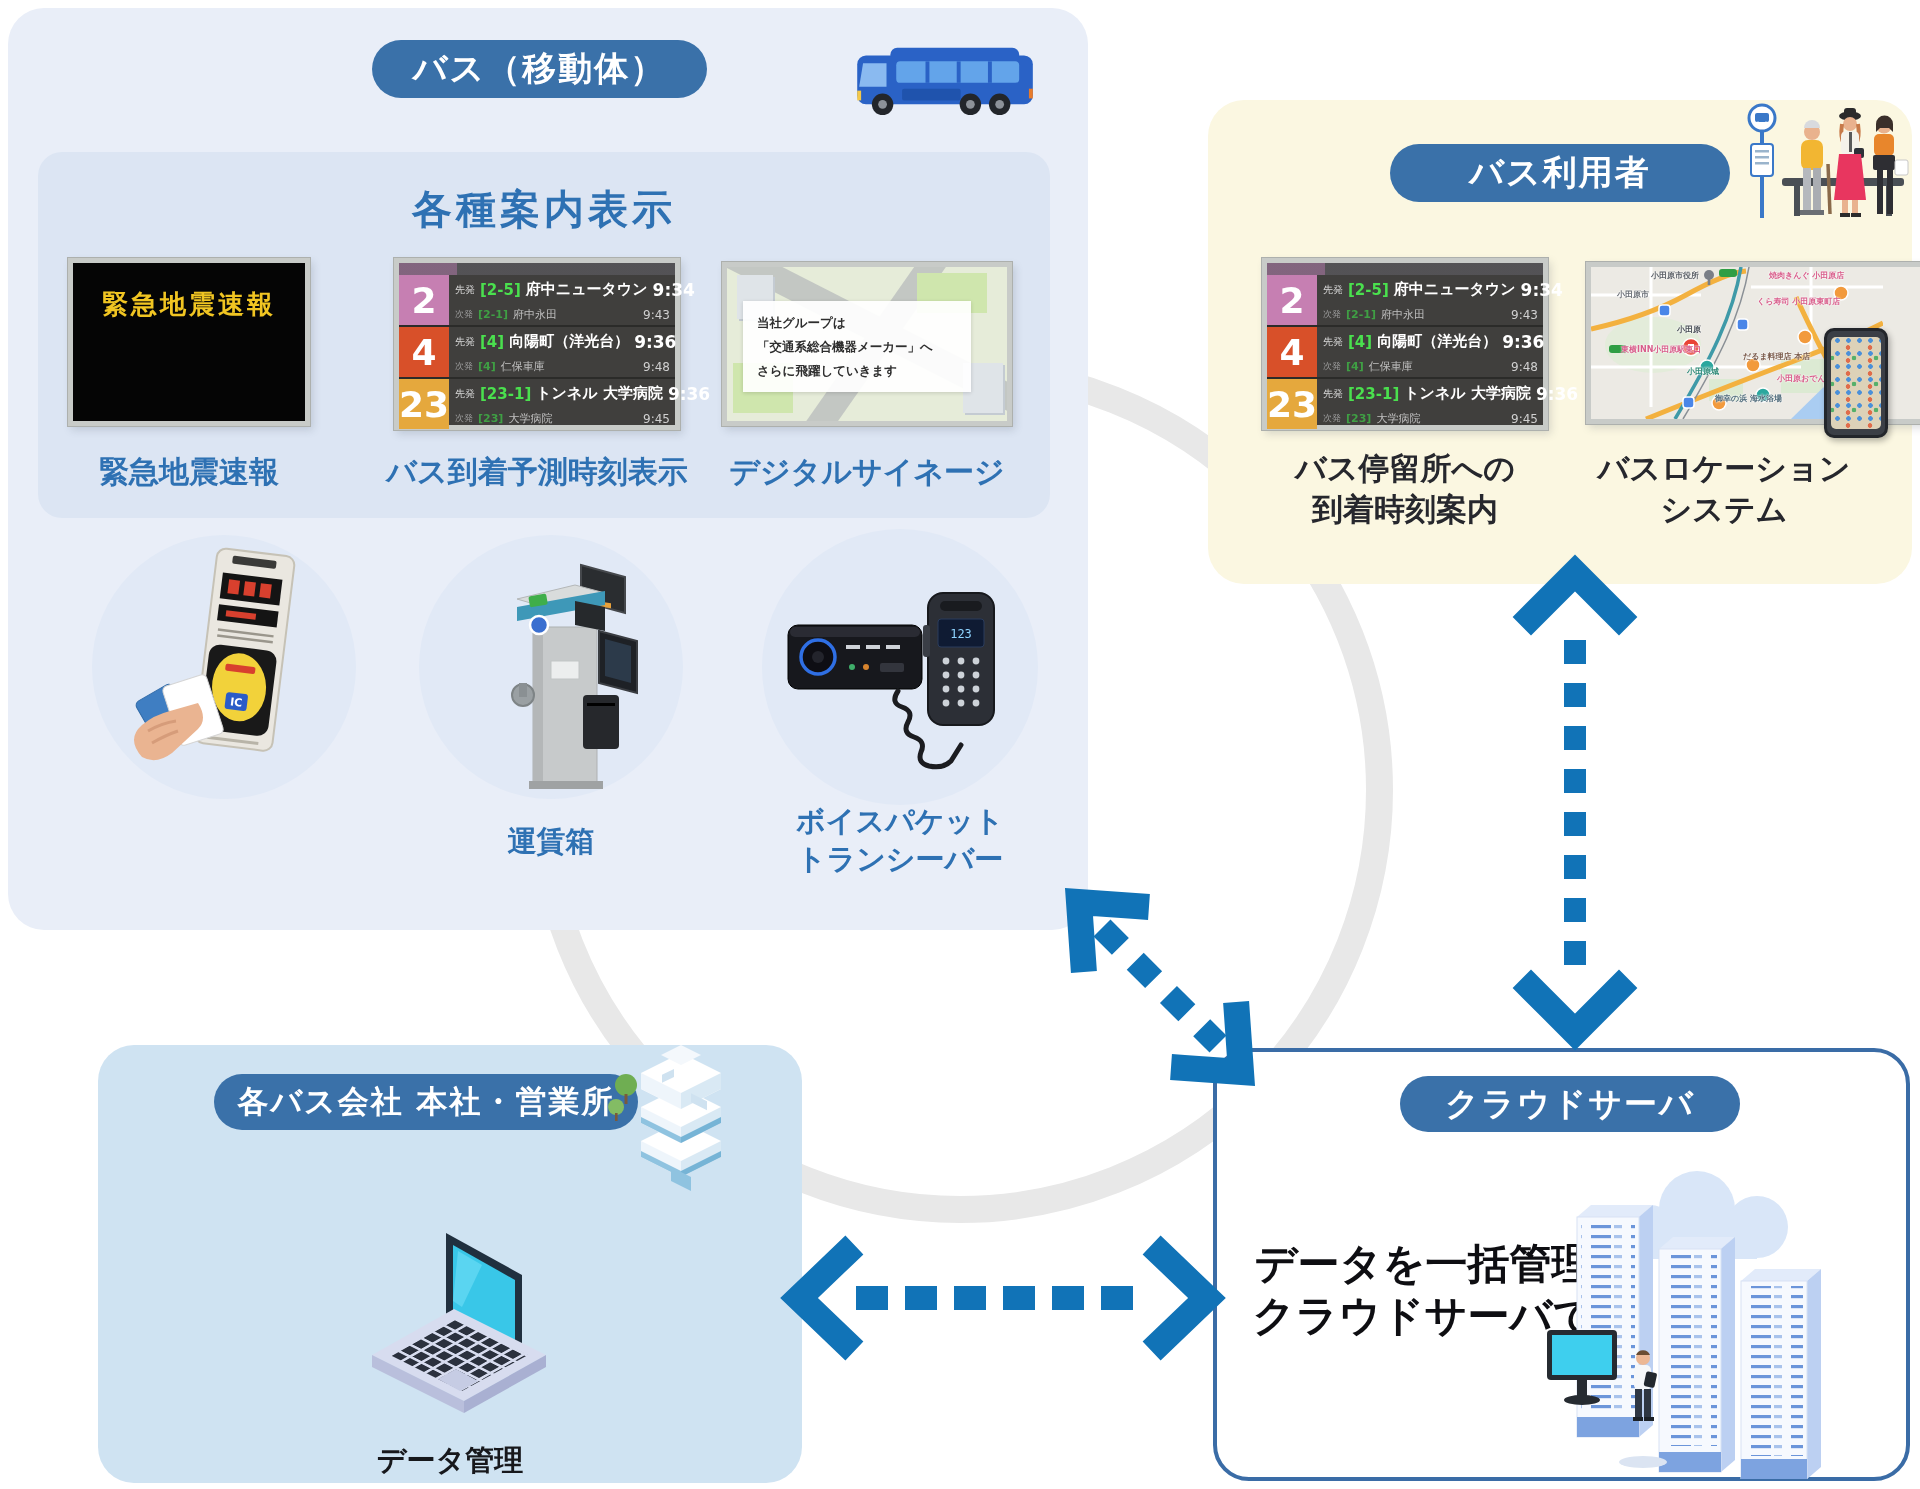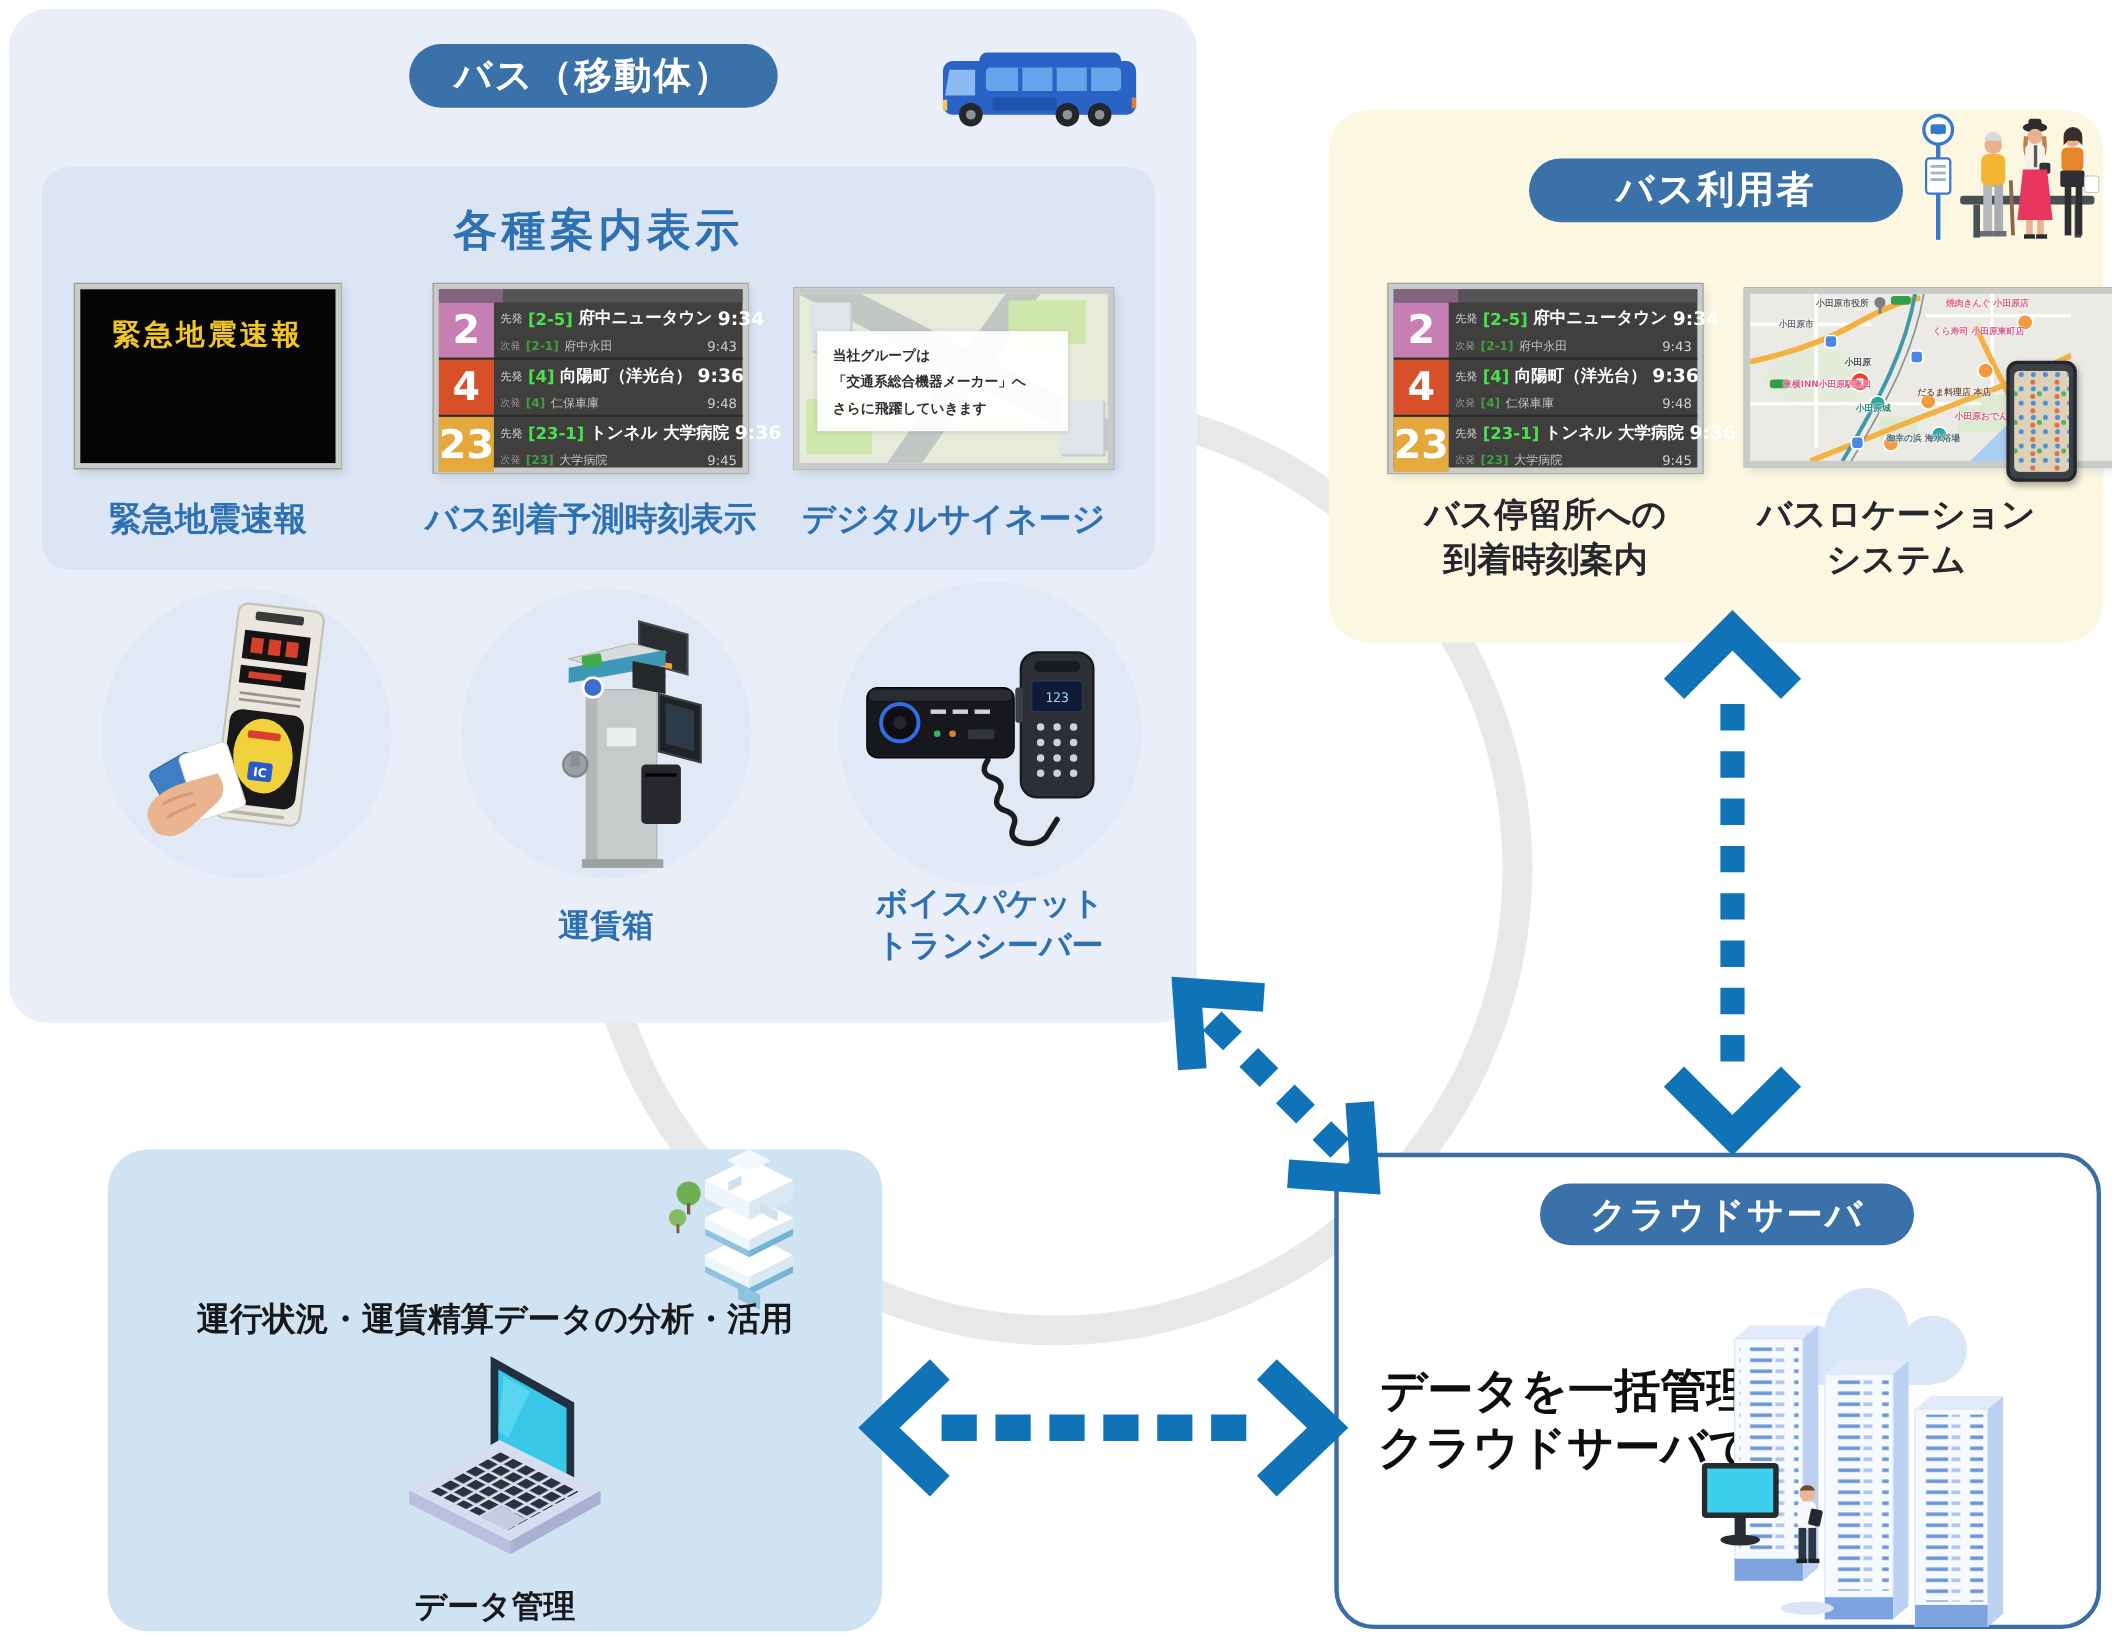--- a/index.html
+++ b/index.html
@@ -443,20 +443,23 @@
       <div>バス停留所への</div>
       <div>到着時刻案内</div>
     </div>
     <div class="dark-cap two-line" style="left:516px;top:348px;">
       <div>バスロケーション</div>
       <div>システム</div>
     </div>
   </div>
 
   <div class="panel p-office">
+    <div class="pill" style="left:116px;top:29px;width:424px;height:56px;font-size:31px;">
+      <span>各バス会社 本社・営業所</span>
+    </div>
 
     <svg class="abs" style="left:498px;top:0px;" width="170" height="148" viewBox="0 0 170 148">
       <g>
         <polygon points="85,76 125,96 125,112 85,132 45,112 45,96" fill="#ffffff"></polygon>
         <polygon points="45,96 85,116 85,132 45,112" fill="#eef5fb"></polygon>
         <polygon points="85,116 125,96 125,112 85,132" fill="#d9e9f4"></polygon>
         <polygon points="45,106 85,126 85,132 45,112" fill="#8fc3e0"></polygon>
         <polygon points="85,126 125,106 125,112 85,132" fill="#76b4d6"></polygon>
         <polygon points="85,42 125,62 125,78 85,98 45,78 45,62" fill="#ffffff"></polygon>
         <polygon points="45,62 85,82 85,98 45,78" fill="#eef5fb"></polygon>
@@ -470,21 +473,20 @@
         <rect x="95" y="2" width="16" height="9" fill="#cfe2f0" transform="skewY(26)"></rect>
         <rect x="66" y="16" width="12" height="8" fill="#cfe2f0" transform="skewY(-26) translate(0,46)"></rect>
         <polygon points="75,122 95,132 95,146 75,136" fill="#8fc3e0"></polygon>
       </g>
       <circle cx="30" cy="40" r="11" fill="#6fae52"></circle>
         <rect x="28.5" y="49" width="3" height="10" fill="#7a5a3a"></rect>
       <circle cx="20" cy="62" r="8" fill="#83bc64"></circle>
         <rect x="19" y="68" width="2.6" height="8" fill="#7a5a3a"></rect>
     </svg>
 
-    <div class="office-desc" style="left:352px;top:134px;">運行状況・運賃精算データの分析・活用</div>
 
     <svg class="abs" style="left:252px;top:186px;" width="220" height="200" viewBox="0 0 220 200">
       <defs>
         <pattern id="lapkeys" width="13" height="13" patternUnits="userSpaceOnUse" patternTransform="matrix(0.89,0.45,-0.87,0.49,0,0)">
           <rect width="10" height="10" fill="#2b313e"></rect>
         </pattern>
       </defs>
       <polygon points="96,2 172,44 172,130 96,88" fill="#20303f"></polygon>
       <polygon points="103,14 165,49 165,121 103,86" fill="#39c7e8"></polygon>
       <polygon points="108,20 132,34 112,76 103,70" fill="#63d8f2" opacity="0.8"></polygon>

